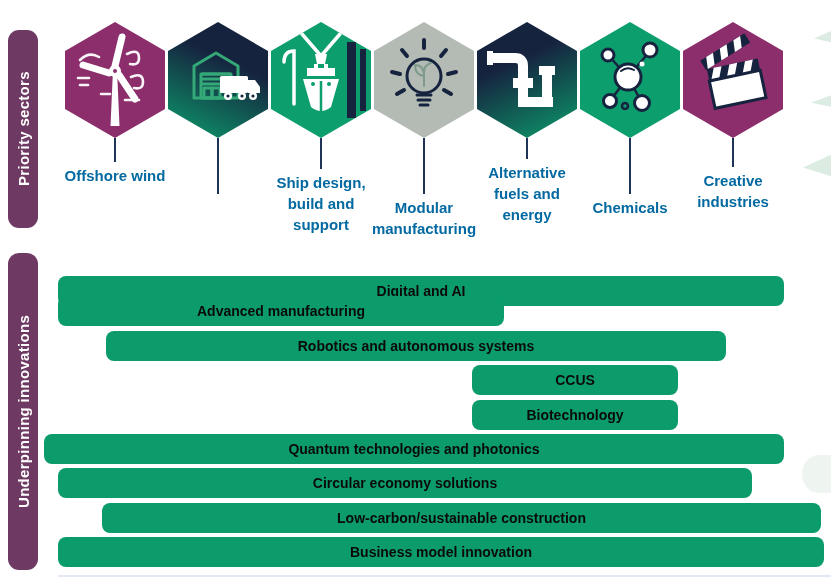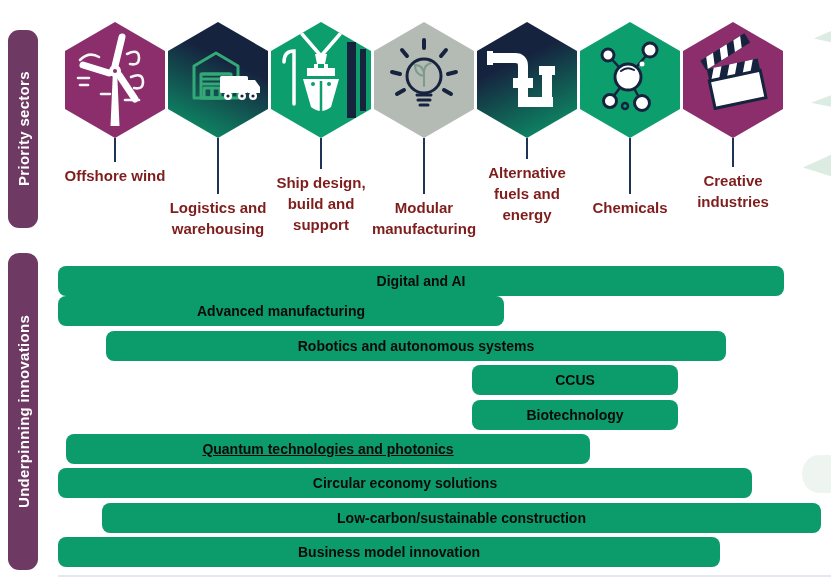--- a/index.html
+++ b/index.html
@@ -30,42 +30,42 @@
   .conn{position:absolute;width:2px;background:#1f3356;}
   #conn1{left:114px;top:138px;height:24px;}
   #conn2{left:217px;top:138px;height:56px;}
   #conn3{left:320px;top:138px;height:31px;}
   #conn4{left:423px;top:138px;height:56px;}
   #conn5{left:526px;top:138px;height:21px;}
   #conn6{left:629px;top:138px;height:56px;}
   #conn7{left:732px;top:138px;height:29px;}
 
   
-  .sector-label{position:absolute;width:150px;text-align:center;color:#7f1d1d;
+  .sector-label{position:absolute;width:150px;text-align:center;color:#0369a1;
                 font-weight:bold;font-size:15px;line-height:21px;white-space:pre-line;}
   #slabel1{left:40px;top:165px;}
   #slabel2{left:143px;top:197px;}
   #slabel3{left:246px;top:172px;}
   #slabel4{left:349px;top:197px;}
   #slabel5{left:452px;top:162px;}
   #slabel6{left:555px;top:197px;}
   #slabel7{left:658px;top:170px;}
 
   
   .bar{position:absolute;height:30px;background:#0c9c6b;border-radius:8px;
        color:#0a0a0a;font-weight:bold;font-size:14px;line-height:30px;text-align:center;}
-  #bar1{left:58px;top:266px;width:726px;}
+  #bar1{left:58px;top:276px;width:726px;}
   #bar2{left:58px;top:296px;width:446px;}
   #bar3{left:58px;top:331px;width:620px;margin-left:48px;}
   #bar4{left:472px;top:365px;width:206px;}
   #bar5{left:472px;top:400px;width:206px;}
-  #bar6{left:66px;top:434px;width:524px;text-decoration:underline;}
+  #bar6{left:44px;top:434px;width:740px;}
   #bar7{left:58px;top:468px;width:694px;}
   #bar8{left:58px;top:503px;width:719px;margin-left:44px;}
-  #bar9{left:58px;top:537px;width:662px;}
+  #bar9{left:58px;top:537px;width:766px;}
 
   
   .wedge{position:absolute;background:#dcece3;}
   #wedge1{left:814px;top:28px;width:24px;height:16px;clip-path:polygon(0 65%,100% 0,100% 100%);}
   #wedge2{left:811px;top:93px;width:26px;height:15px;clip-path:polygon(0 65%,100% 0,100% 100%);}
   #wedge3{left:803px;top:152px;width:34px;height:26px;clip-path:polygon(0 60%,100% 0,100% 100%);}
   #wedge4{left:802px;top:455px;width:34px;height:38px;background:#eef5f0;border-radius:50% 0 0 50%;}
 
   
   .bottom-rule{position:absolute;left:58px;top:575px;width:773px;height:2px;background:#e3e9f2;}
@@ -216,22 +216,20 @@
 
   <div class="conn" id="conn1"></div>
   <div class="conn" id="conn2"></div>
   <div class="conn" id="conn3"></div>
   <div class="conn" id="conn4"></div>
   <div class="conn" id="conn5"></div>
   <div class="conn" id="conn6"></div>
   <div class="conn" id="conn7"></div>
 
   <div class="sector-label" id="slabel1">Offshore wind</div>
-  <div class="sector-label" id="slabel2">Logistics and
-warehousing</div>
   <div class="sector-label" id="slabel3">Ship design,
 build and
 support</div>
   <div class="sector-label" id="slabel4">Modular
 manufacturing</div>
   <div class="sector-label" id="slabel5">Alternative
 fuels and
 energy</div>
   <div class="sector-label" id="slabel6">Chemicals</div>
   <div class="sector-label" id="slabel7">Creative

